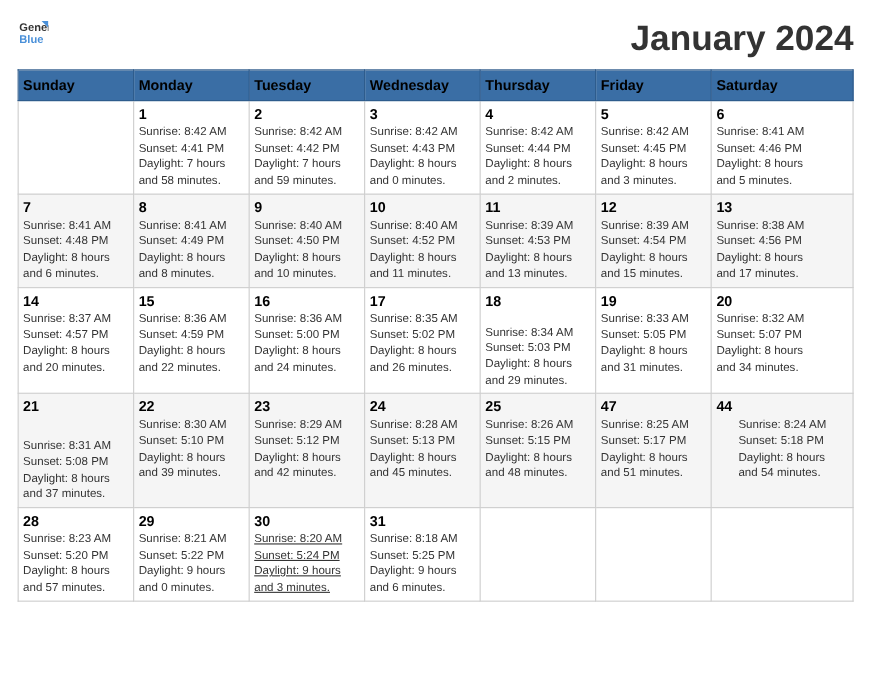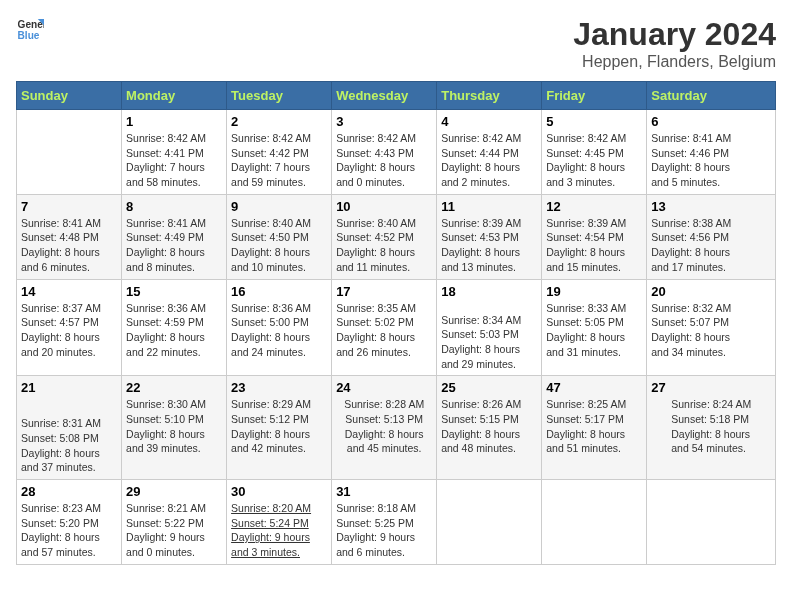--- a/index.html
+++ b/index.html
@@ -37,21 +37,21 @@
       font-size: 16px;
       color: #555;
     }
     table {
       width: 100%;
       border-collapse: collapse;
       font-size: 11px;
     }
     thead tr th {
       background-color: #3a6ea5;
-      color: #bef264;
+      color: #000000;
       padding: 6px 4px;
       text-align: left;
       font-size: 13px;
       border: 1px solid #2e5a8a;
     }
     tbody tr td {
       border: 1px solid #ccc;
       vertical-align: top;
       padding: 4px;
       min-height: 70px;
@@ -82,21 +82,20 @@
   <div class="logo">
     <svg class="logo-icon" viewBox="0 0 36 36">
       <rect x="0" y="0" width="36" height="36" rx="4" fill="white"></rect>
       <text x="2" y="16" font-size="13" font-weight="bold" font-family="Arial" fill="#333">General</text>
       <text x="2" y="30" font-size="13" font-weight="bold" font-family="Arial" fill="#4a90d9">Blue</text>
       <polygon points="28,4 36,4 36,12" fill="#4a90d9"></polygon>
     </svg>
   </div>
   <div class="title-area">
     <div class="calendar-title">January 2024</div>
-    <div class="calendar-subtitle">Heppen, Flanders, Belgium</div>
   </div>
 </div>
 
 <table>
   <thead>
     <tr id="weekday-header">
         <th>Sunday</th>
         <th>Monday</th>
         <th>Tuesday</th>
         <th>Wednesday</th>
@@ -270,41 +269,41 @@
         </td>
         <td>
           <span class="day-num">23</span>
           <div class="day-detail" style="white-space: pre-line;">Sunrise: 8:29 AM
 Sunset: 5:12 PM
 Daylight: 8 hours
 and 42 minutes.</div>
         </td>
         <td>
           <span class="day-num">24</span>
-          <div class="day-detail" style="white-space: pre-line; text-align: center;">Sunrise: 8:28 AM
+          <div class="day-detail" style="white-space: pre-line;">Sunrise: 8:28 AM
 Sunset: 5:13 PM
 Daylight: 8 hours
 and 45 minutes.</div>
         </td>
         <td>
           <span class="day-num">25</span>
           <div class="day-detail" style="white-space: pre-line;">Sunrise: 8:26 AM
 Sunset: 5:15 PM
 Daylight: 8 hours
 and 48 minutes.</div>
         </td>
         <td>
           <span class="day-num">47</span>
           <div class="day-detail" style="white-space: pre-line;">Sunrise: 8:25 AM
 Sunset: 5:17 PM
 Daylight: 8 hours
 and 51 minutes.</div>
         </td>
         <td>
-          <span class="day-num">27</span>
+          <span class="day-num">44</span>
           <div class="day-detail" style="white-space: pre-line; margin-left: 20px;">Sunrise: 8:24 AM
 Sunset: 5:18 PM
 Daylight: 8 hours
 and 54 minutes.</div>
         </td>
       </tr>
       <tr>
         <td>
           <span class="day-num">28</span>
           <div class="day-detail" style="white-space: pre-line;">Sunrise: 8:23 AM

